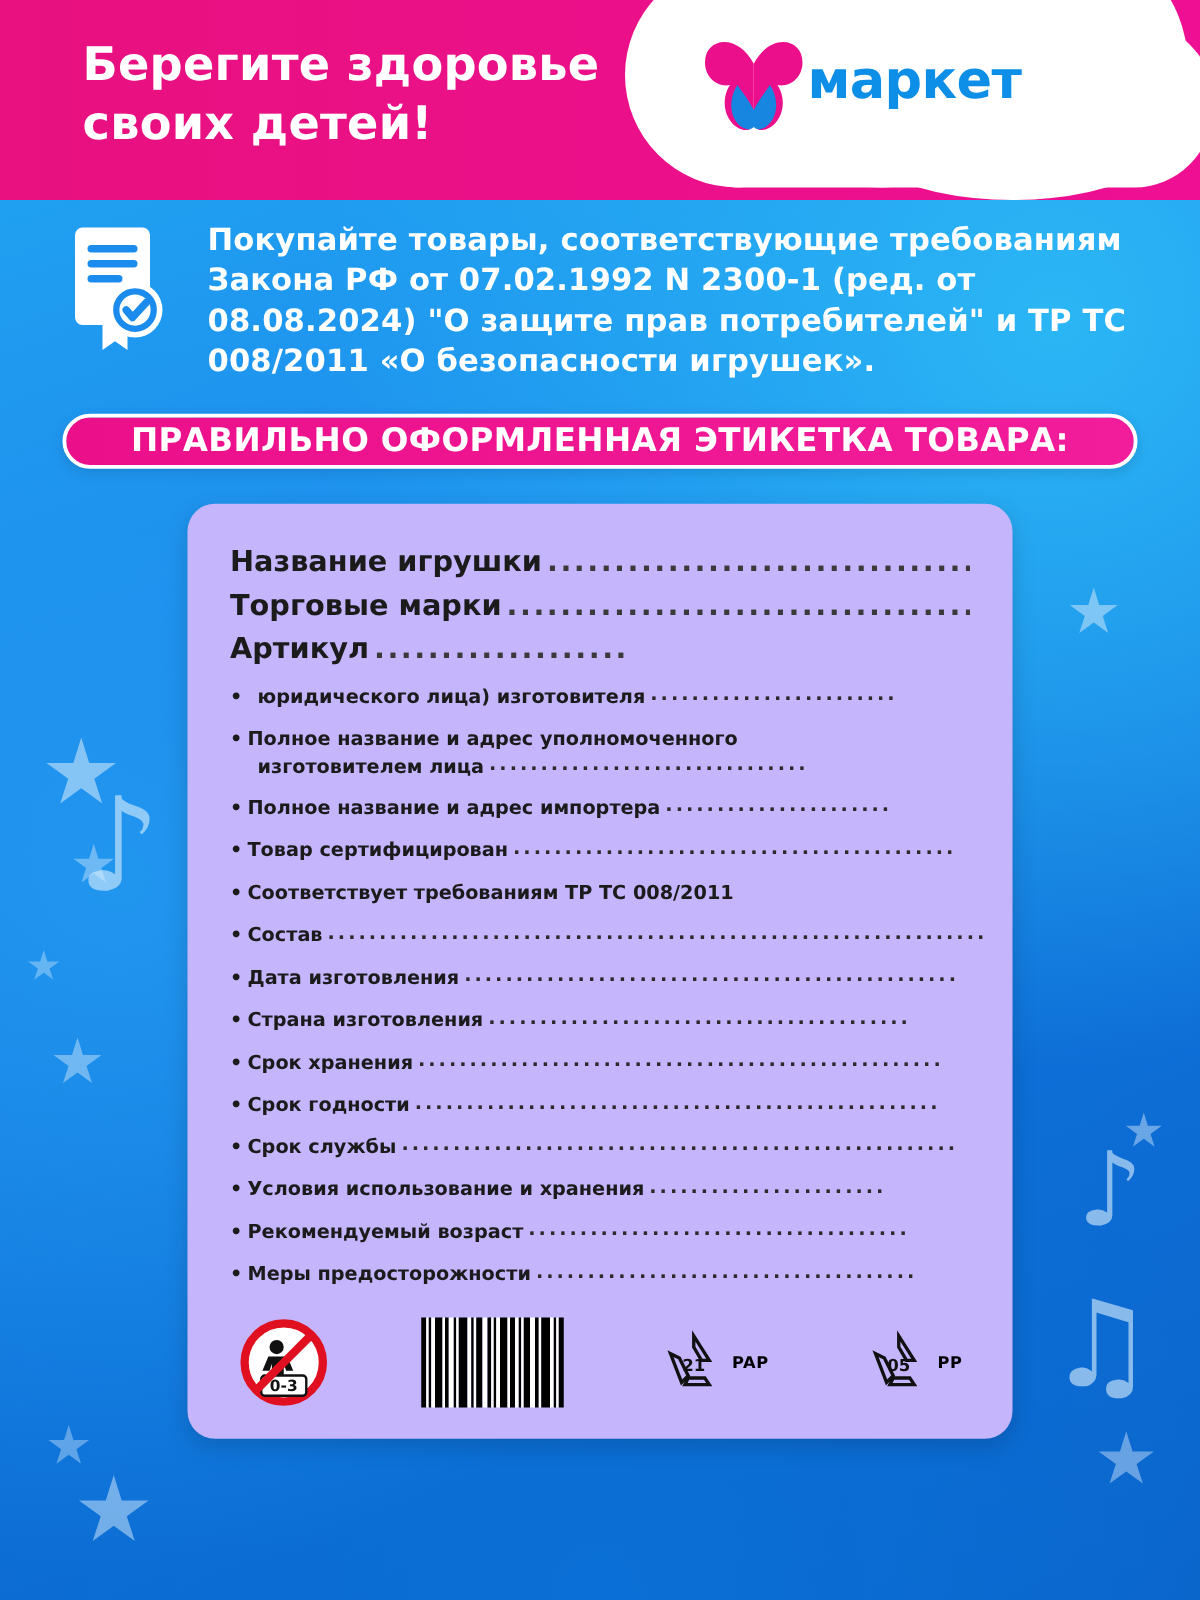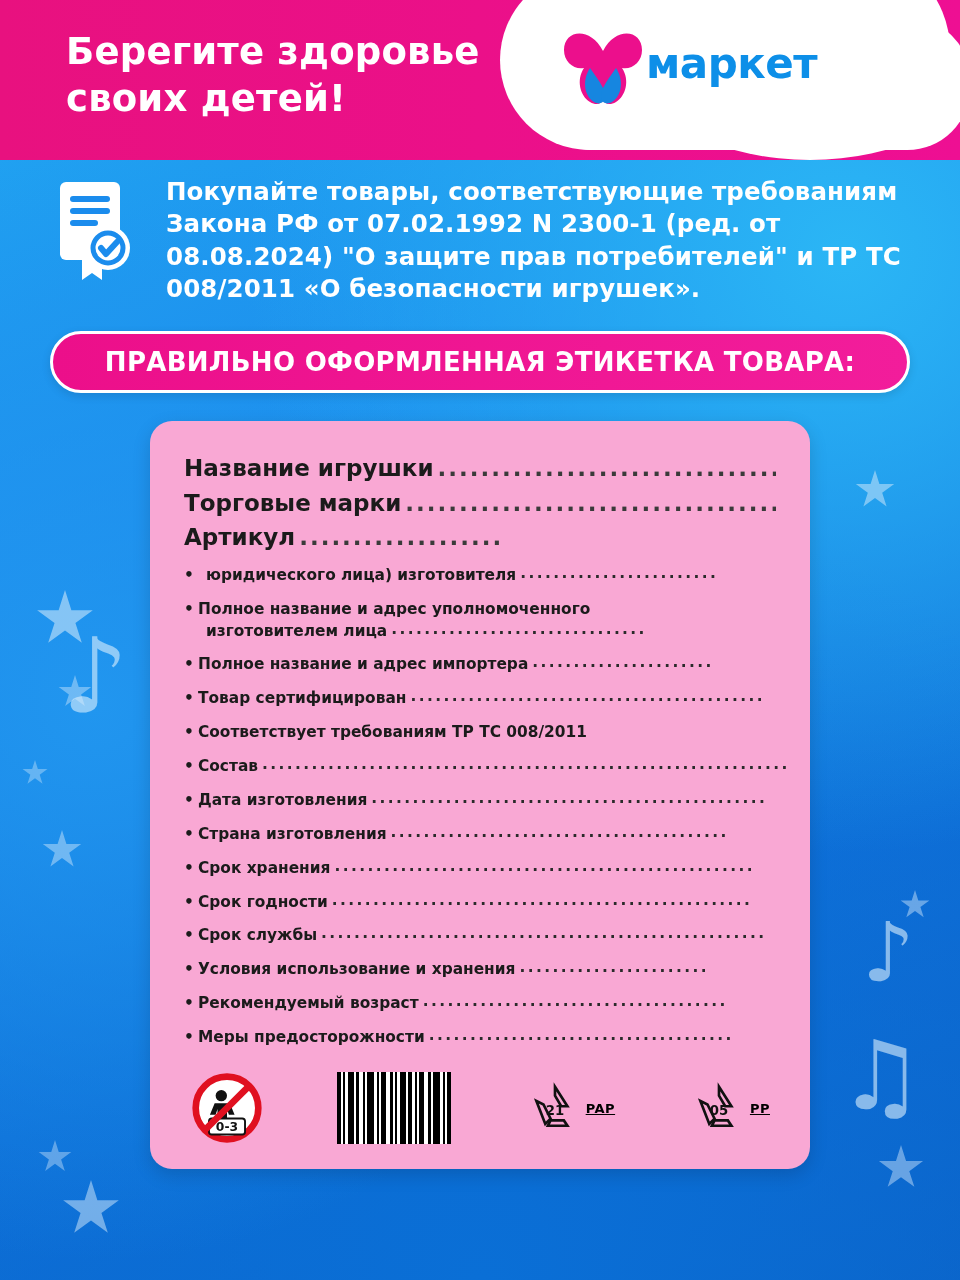--- a/index.html
+++ b/index.html
@@ -88,36 +88,36 @@
     letter-spacing: .1px;
   }
 
   
   .pill-wrap { padding: 16px 50px 0 50px; }
   .pill {
     background: #ef1192;
     background: linear-gradient(90deg,#ec0f8a 0%, #f21d9b 100%);
     border: 3px solid #ffffff;
     border-radius: 40px;
-    height: 62px;
+    height: 44px;
     display: flex; align-items: center; justify-content: center;
     box-shadow: 0 3px 10px rgba(0,0,0,.12);
   }
   .pill span {
     color: #fff;
     font-size: 26px;
     font-weight: bold;
     letter-spacing: .3px;
     text-align: center;
   }
 
   
   .card-wrap { padding: 28px 150px 0 150px; }
   .card {
-    background: #f9a8d4;
+    background: #c4b5fd;
     border-radius: 22px;
     padding: 30px 34px 18px 34px;
     box-shadow: 0 6px 18px rgba(0,0,0,.15);
     position: relative;
   }
   .card-head { margin-bottom: 10px; }
   .head-row {
     display: flex; align-items: baseline;
     font-size: 23px; font-weight: bold; color: #1b1b1b;
     line-height: 1.5;
@@ -156,21 +156,21 @@
 
   
   .marks {
     display: flex; align-items: center; justify-content: space-between;
     padding: 10px 6px 6px 6px;
   }
   .mark { display: flex; align-items: center; justify-content: center; }
   .barcode { display: flex; align-items: flex-end; height: 72px; gap: 0; }
   .barcode i { display: block; background: #000; height: 72px; }
 
-  .recycle { text-align: center; text-decoration: underline; }
+  .recycle { text-align: center; }
   .recycle .name { font-size: 13px; font-weight: bold; letter-spacing: .5px; margin-top: 1px; }
 
   .eac { font-size: 46px; font-weight: bold; letter-spacing: 1px; color: #000; font-family: "DejaVu Serif", serif; }
 </style>
 </head>
 <body>
 
 <div>
   <div class="star" style="left:36px;  top:590px;  width:58px;  height:58px;"></div>
   <div class="star" style="left:58px;  top:675px;  width:34px;  height:34px; opacity:.42;"></div>

